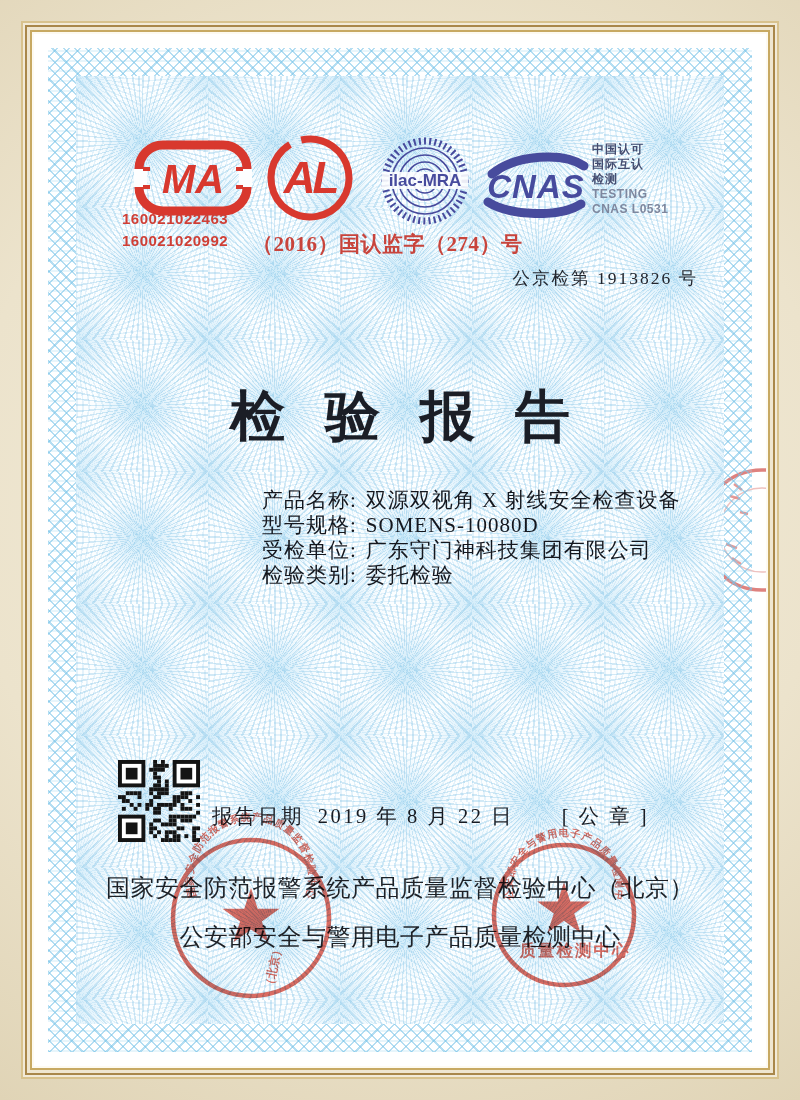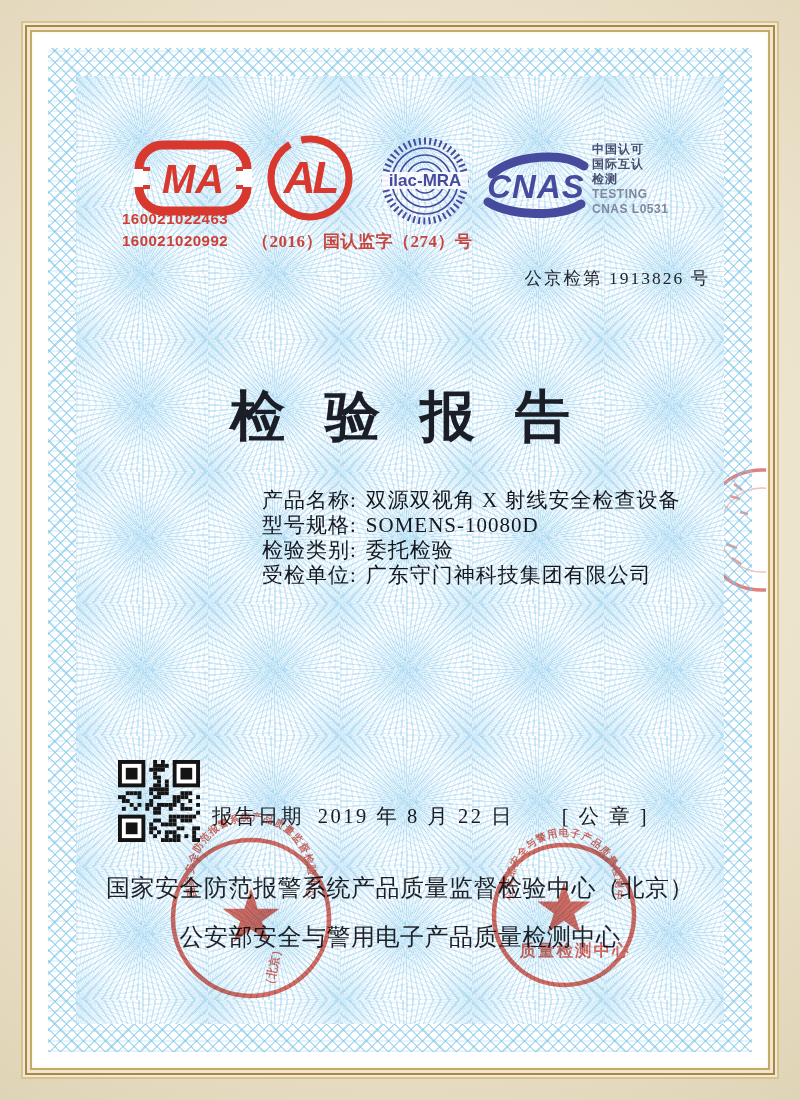--- a/index.html
+++ b/index.html
@@ -28,22 +28,22 @@
        background-position:0 0,66px 66px,0 0,66px 66px;}
   
   .logo{position:absolute;}
   .cnas-caption{position:absolute;left:516px;top:66px;width:120px;
        font-family:"Liberation Sans","DejaVu Sans",sans-serif;}
   .cnas-caption div{font-size:12px;line-height:15px;font-weight:bold;color:#454d70;letter-spacing:1px;}
   .cnas-caption div.lat{color:#7e879e;letter-spacing:.5px;}
   .license{position:absolute;left:46px;top:132px;color:#cf3e35;
        font-family:"Liberation Sans","DejaVu Sans",sans-serif;font-weight:bold;
        font-size:15px;line-height:22px;letter-spacing:.5px;}
-  .approval{position:absolute;left:176px;top:154px;color:#c8443c;font-size:17px;font-weight:bold;letter-spacing:.5px;}
-  .report-no{position:absolute;right:14px;top:190px;color:#23262e;font-size:17.5px;letter-spacing:2px;}
+  .approval{position:absolute;left:176px;top:154px;color:#c8443c;font-size:21px;font-weight:bold;letter-spacing:.5px;}
+  .report-no{position:absolute;right:26px;top:190px;color:#23262e;font-size:17.5px;letter-spacing:2px;}
   .title{position:absolute;left:0;right:0;top:304px;text-align:center;color:#1b1e26;
        font-size:55px;font-weight:bold;letter-spacing:40px;padding-left:40px;}
   .fields{position:absolute;left:186px;top:412px;display:flex;flex-direction:column;}
   .field{display:flex;gap:9px;font-size:21px;line-height:25px;color:#14171e;letter-spacing:1px;white-space:nowrap;}
   .qr{position:absolute;left:42px;top:684px;width:82px;height:82px;}
   .date-row{position:absolute;left:136px;top:726px;font-size:20.5px;color:#181b22;letter-spacing:2.5px;white-space:nowrap;}
   .date-row .lbl{margin-right:6px;}
   .date-row .seal{margin-left:40px;}
   .issuers{position:absolute;left:0;right:0;top:788px;text-align:center;color:#1d2127;}
   .issuers div{font-size:24px;font-weight:normal;line-height:49px;letter-spacing:.5px;white-space:nowrap;}
@@ -130,26 +130,26 @@
     <div class="fields">
       <div class="field">
         <span>产品名称:</span>
         <span>双源双视角 X 射线安全检查设备</span>
       </div>
       <div class="field">
         <span>型号规格:</span>
         <span>SOMENS-10080D</span>
       </div>
       <div class="field">
+        <span>受检单位:</span>
+        <span>广东守门神科技集团有限公司</span>
+      </div>
+      <div class="field">
         <span>检验类别:</span>
         <span>委托检验</span>
-      </div>
-      <div class="field">
-        <span>受检单位:</span>
-        <span>广东守门神科技集团有限公司</span>
       </div>
     </div>
 
     <svg class="qr" id="qr-svg" viewBox="0 0 84 84">
         <rect x="0" y="0" width="28" height="28" fill="#141414"></rect>
         <rect x="4" y="4" width="20" height="20" fill="#ffffff"></rect>
         <rect x="8" y="8" width="12" height="12" fill="#141414"></rect>
         <rect x="56" y="0" width="28" height="28" fill="#141414"></rect>
         <rect x="60" y="4" width="20" height="20" fill="#ffffff"></rect>
         <rect x="64" y="8" width="12" height="12" fill="#141414"></rect>

